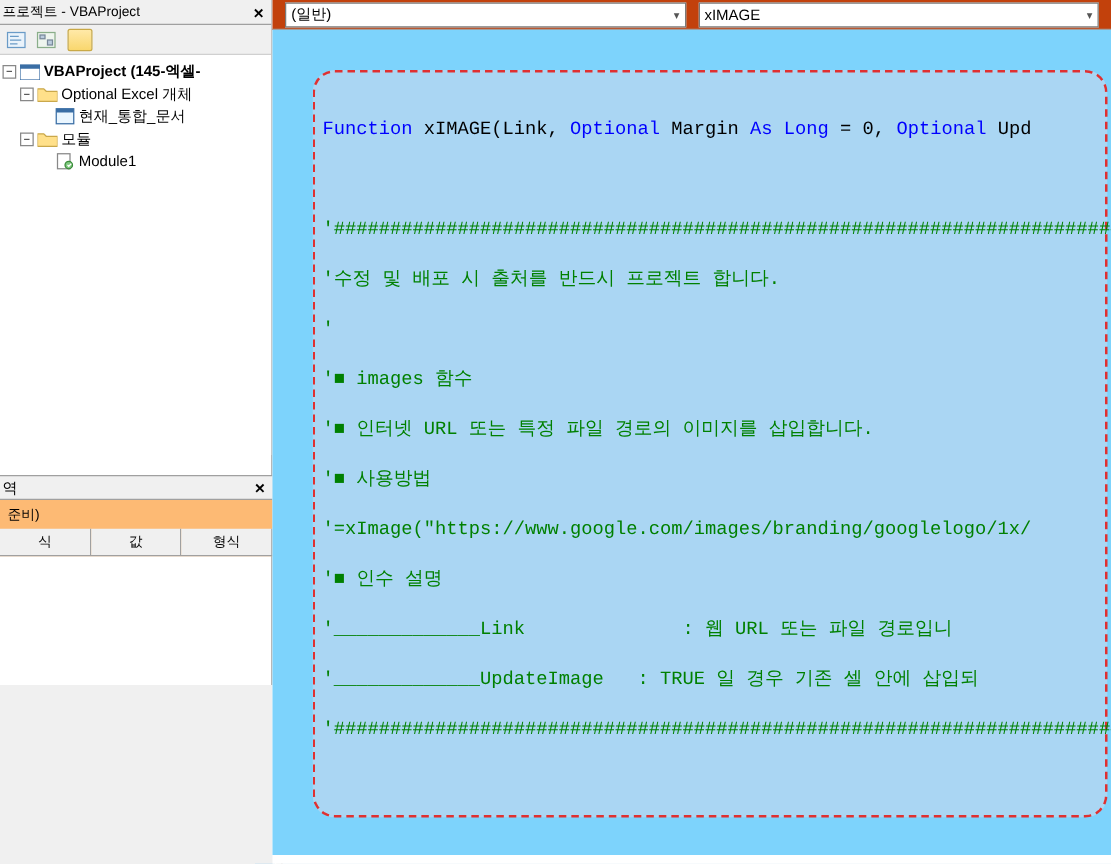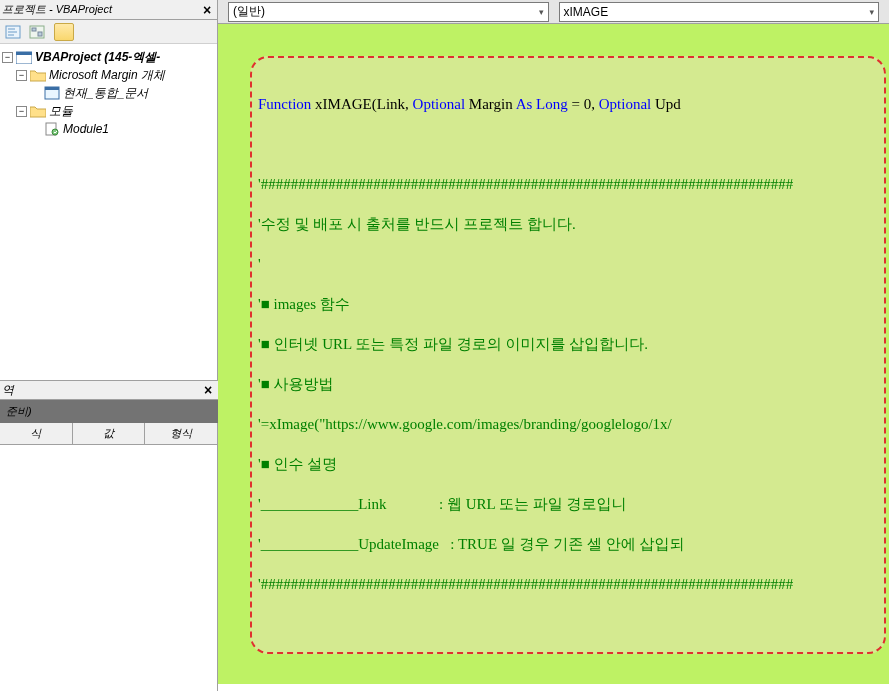--- a/index.html
+++ b/index.html
@@ -12,24 +12,23 @@
   overflow: hidden;
   position: relative;
 }
 
 
 .left-panel {
   position: absolute;
   left: 0;
   top: 0;
   width: 218px;
-  height: 691px;
+  height: 548px;
   background: #fff;
   border-right: 1px solid #a0a0a0;
-  font-style: italic;
 }
 
 
 .proj-header {
   background: #f0f0f0;
   height: 20px;
   display: flex;
   align-items: center;
   justify-content: space-between;
   padding: 0 2px;
@@ -123,21 +122,21 @@
   border-bottom: 1px solid #a0a0a0;
   display: flex;
   align-items: center;
   justify-content: space-between;
   padding: 0 2px;
 }
 .props-body {
   position: absolute;
   top: 400px;
   width: 218px;
-  background: #737373;
+  background: #fdba74;
 }
 .props-status {
   padding: 4px 6px;
   font-size: 11px;
 }
 .props-tabs {
   display: flex;
   border-bottom: 1px solid #a0a0a0;
 }
 .props-tab {
@@ -154,21 +153,21 @@
   position: absolute;
   left: 218px;
   top: 0;
   width: 671px;
   height: 691px;
   background: #fff;
 }
 
 .dropdown-bar {
   height: 24px;
-  background: #e5e5e5;
+  background: #c2410c;
   border-bottom: 1px solid #a0a0a0;
   display: flex;
   align-items: center;
   padding: 2px 10px;
   gap: 10px;
 }
 .dropdown {
   flex: 1;
   height: 20px;
   background: #fff;
@@ -180,22 +179,22 @@
   font-size: 12px;
 }
 .dropdown .arrow {
   font-size: 9px;
   color: #555;
 }
 
 .code-area {
   position: relative;
   padding: 10px 0 10px 40px;
-  background: #bef264;
-  font-family: Liberation Serif, serif;
+  background: #7dd3fc;
+  font-family: Liberation Mono, monospace;
   font-size: 15px;
   line-height: 20px;
   white-space: pre;
   overflow: hidden;
   height: 660px;
 }
 
 .highlight-box {
   position: absolute;
   left: 32px;
@@ -267,21 +266,21 @@
     </div>
 
     <div class="tree-row">
       <span class="tree-indent" style="width:14px"></span>
       <span class="tree-toggle">−</span>
       <span class="tree-icon">
         <svg viewBox="0 0 16 14">
             <path d="M0 3 L5 3 L7 5 L16 5 L16 13 L0 13 Z" fill="#ffe08a" stroke="#caa84b"></path>
           </svg>
       </span>
-      <span>Microsoft Margin 개체</span>
+      <span>Optional Excel 개체</span>
     </div>
 
 
     <div class="tree-row">
       <span class="tree-indent" style="width:42px"></span>
       <span class="tree-icon">
         <svg viewBox="0 0 16 14">
             <rect x="1" y="1" width="14" height="12" fill="#eaf6ff" stroke="#3a6ea5"></rect>
             <rect x="1" y="1" width="14" height="3" fill="#3a6ea5"></rect>
           </svg>

